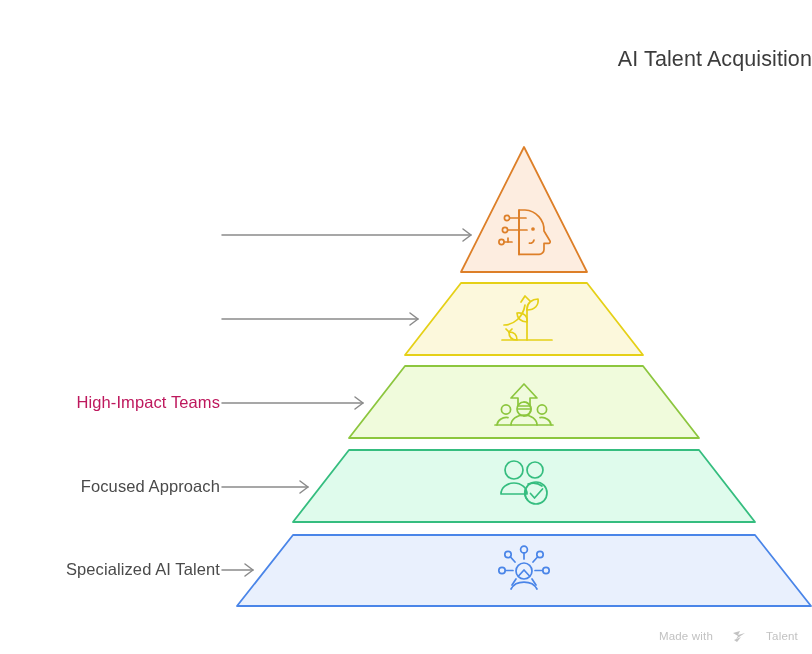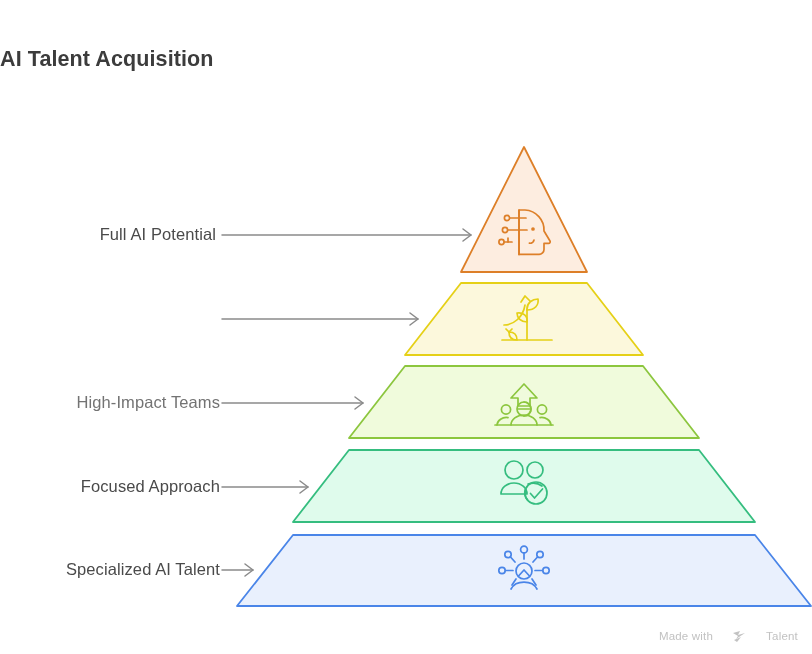--- a/index.html
+++ b/index.html
@@ -14,23 +14,23 @@
   #canvas {
     position: relative;
     width: 812px;
     height: 654px;
     background: #ffffff;
   }
   #page-title {
     position: absolute;
     left: 0; top: 47px;
     width: 812px;
-    text-align: left;
+    text-align: right;
     font-size: 21.5px;
-    font-weight: bold;
+    font-weight: normal;
     color: #3c3c3c;
     letter-spacing: .1px;
   }
   .pyramid-svg {
     position: absolute;
     left: 0; top: 0;
     width: 812px; height: 654px;
   }
   .tier-label {
     position: absolute;
@@ -172,22 +172,21 @@
         <line x1="222" y1="487" x2="308" y2="487"></line>
         <polyline points="300,481 308,487 300,493"></polyline>
       </g>
       <g>
         <line x1="222" y1="570" x2="253" y2="570"></line>
         <polyline points="245,564 253,570 245,576"></polyline>
       </g>
     </g>
   </svg>
 
-  <div class="tier-label" id="lbl0" style="color: rgb(74, 74, 74);">Full AI Potential</div>
-  <div class="tier-label" id="lbl2" style="color: #737373;">High-Impact Teams</div>
+  <div class="tier-label" id="lbl2" style="color: #be185d;">High-Impact Teams</div>
   <div class="tier-label" id="lbl4" style="color: rgb(74, 74, 74);">Specialized AI Talent</div>
   <div class="tier-label" id="lbl3" style="color: rgb(74, 74, 74);">Focused Approach</div>
 
   <div id="watermark" style="color: rgb(194, 194, 194);">
     <span>Made with</span>
     <span>
       <svg width="13" height="11" viewBox="0 0 13 11">
         <polygon points="0,2 7,0 5,4 12,2 3,8 5,5" fill="#c2c2c2"></polygon>
         <polygon points="1,9 8,6 4,11" fill="#c2c2c2"></polygon>
       </svg>

